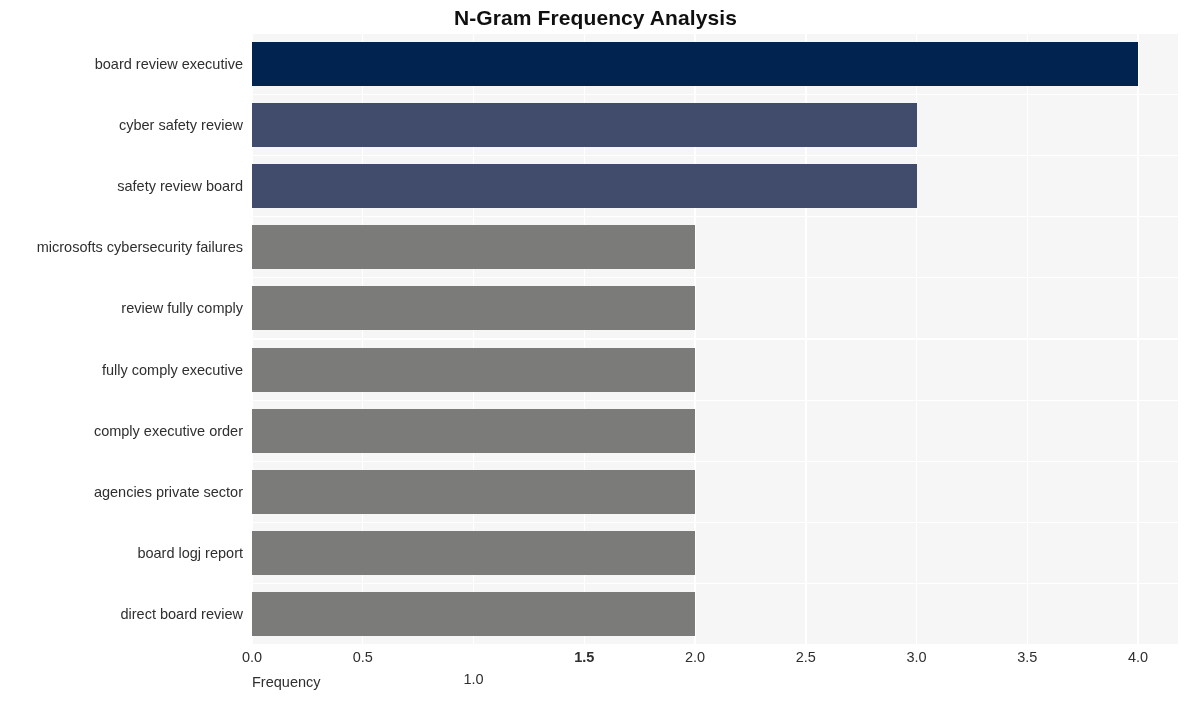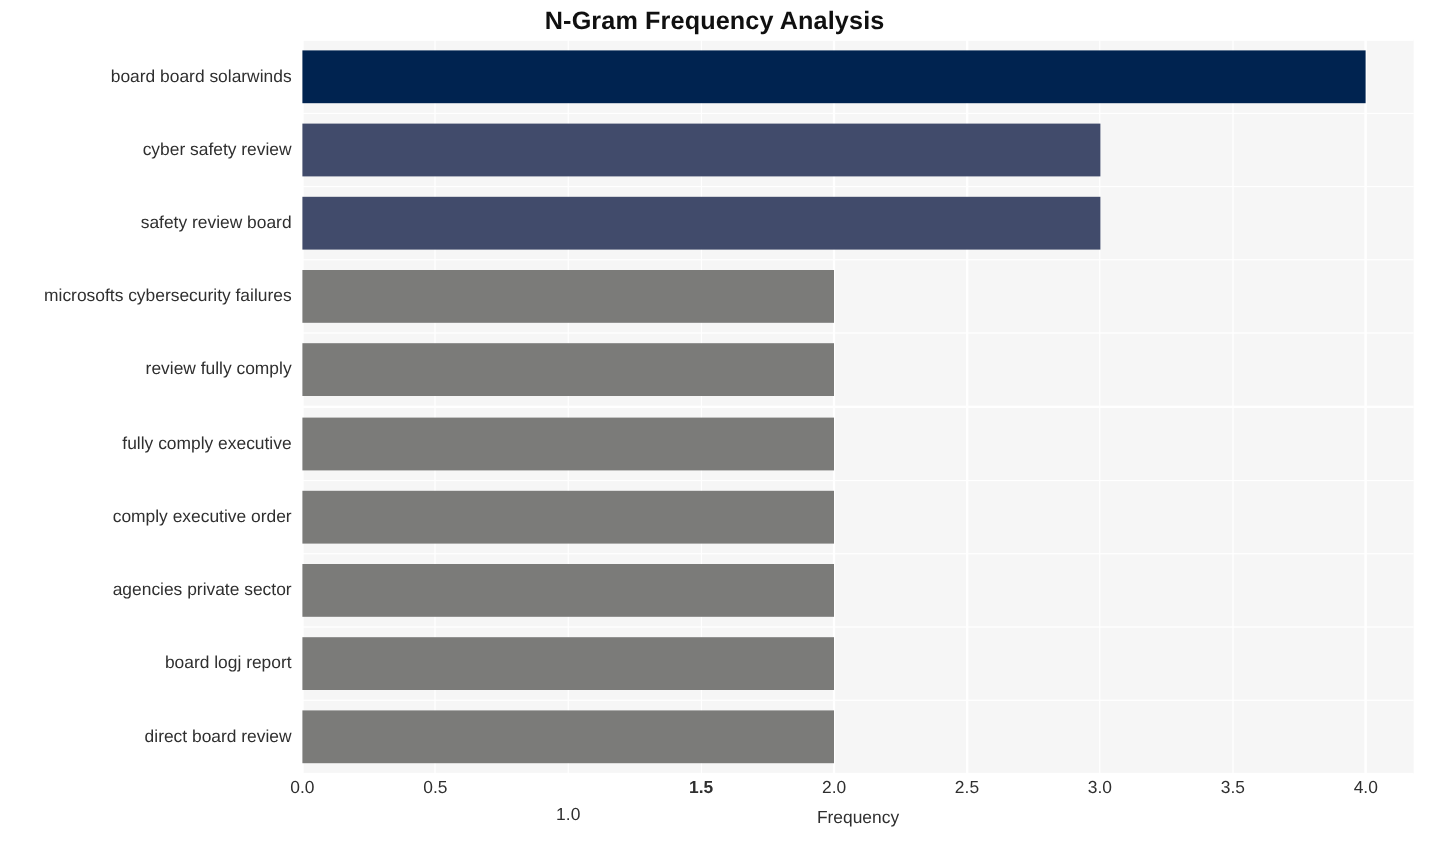--- a/index.html
+++ b/index.html
@@ -106,21 +106,20 @@
     transform: translateX(-50%);
     white-space: nowrap;
   }
 
   
   #x-axis-label {
     position: absolute;
     left: 252px;
     top: 674px;
     width: 926px;
-    text-align: center;
     font-size: 14.5px;
     color: #2f2f2f;
   }
 </style>
 </head>
 <body>
 
 <div id="figure" style="background: rgb(255, 255, 255);">
 
   <div id="chart-title">N-Gram Frequency Analysis</div>
@@ -158,21 +157,21 @@
         <div class="bar" title="review fully comply: 2" style="width: 443.062px; top: 253.4px; background: rgb(123, 123, 121);"></div>
         <div class="bar" title="fully comply executive: 2" style="width: 443.062px; top: 314.6px; background: rgb(123, 123, 121);"></div>
         <div class="bar" title="comply executive order: 2" style="width: 443.062px; top: 375.8px; background: rgb(123, 123, 121);"></div>
         <div class="bar" title="agencies private sector: 2" style="width: 443.062px; top: 437px; background: rgb(123, 123, 121);"></div>
         <div class="bar" title="board logj report: 2" style="width: 443.062px; top: 498.2px; background: rgb(123, 123, 121);"></div>
         <div class="bar" title="direct board review: 2" style="width: 443.062px; top: 559.4px; background: rgb(123, 123, 121);"></div>
       </div>
   </div>
 
   <div id="y-ticks">
-      <div class="ytick" style="top: 30.6px;">board board solarwinds</div>
+      <div class="ytick" style="top: 30.6px;">board review executive</div>
       <div class="ytick" style="top: 91.8px;">cyber safety review</div>
       <div class="ytick" style="top: 153px;">safety review board</div>
       <div class="ytick" style="top: 214.2px;">microsofts cybersecurity failures</div>
       <div class="ytick" style="top: 275.4px;">review fully comply</div>
       <div class="ytick" style="top: 336.6px;">fully comply executive</div>
       <div class="ytick" style="top: 397.8px;">comply executive order</div>
       <div class="ytick" style="top: 459px;">agencies private sector</div>
       <div class="ytick" style="top: 520.2px;">board logj report</div>
       <div class="ytick" style="top: 581.4px;">direct board review</div>
     </div>

